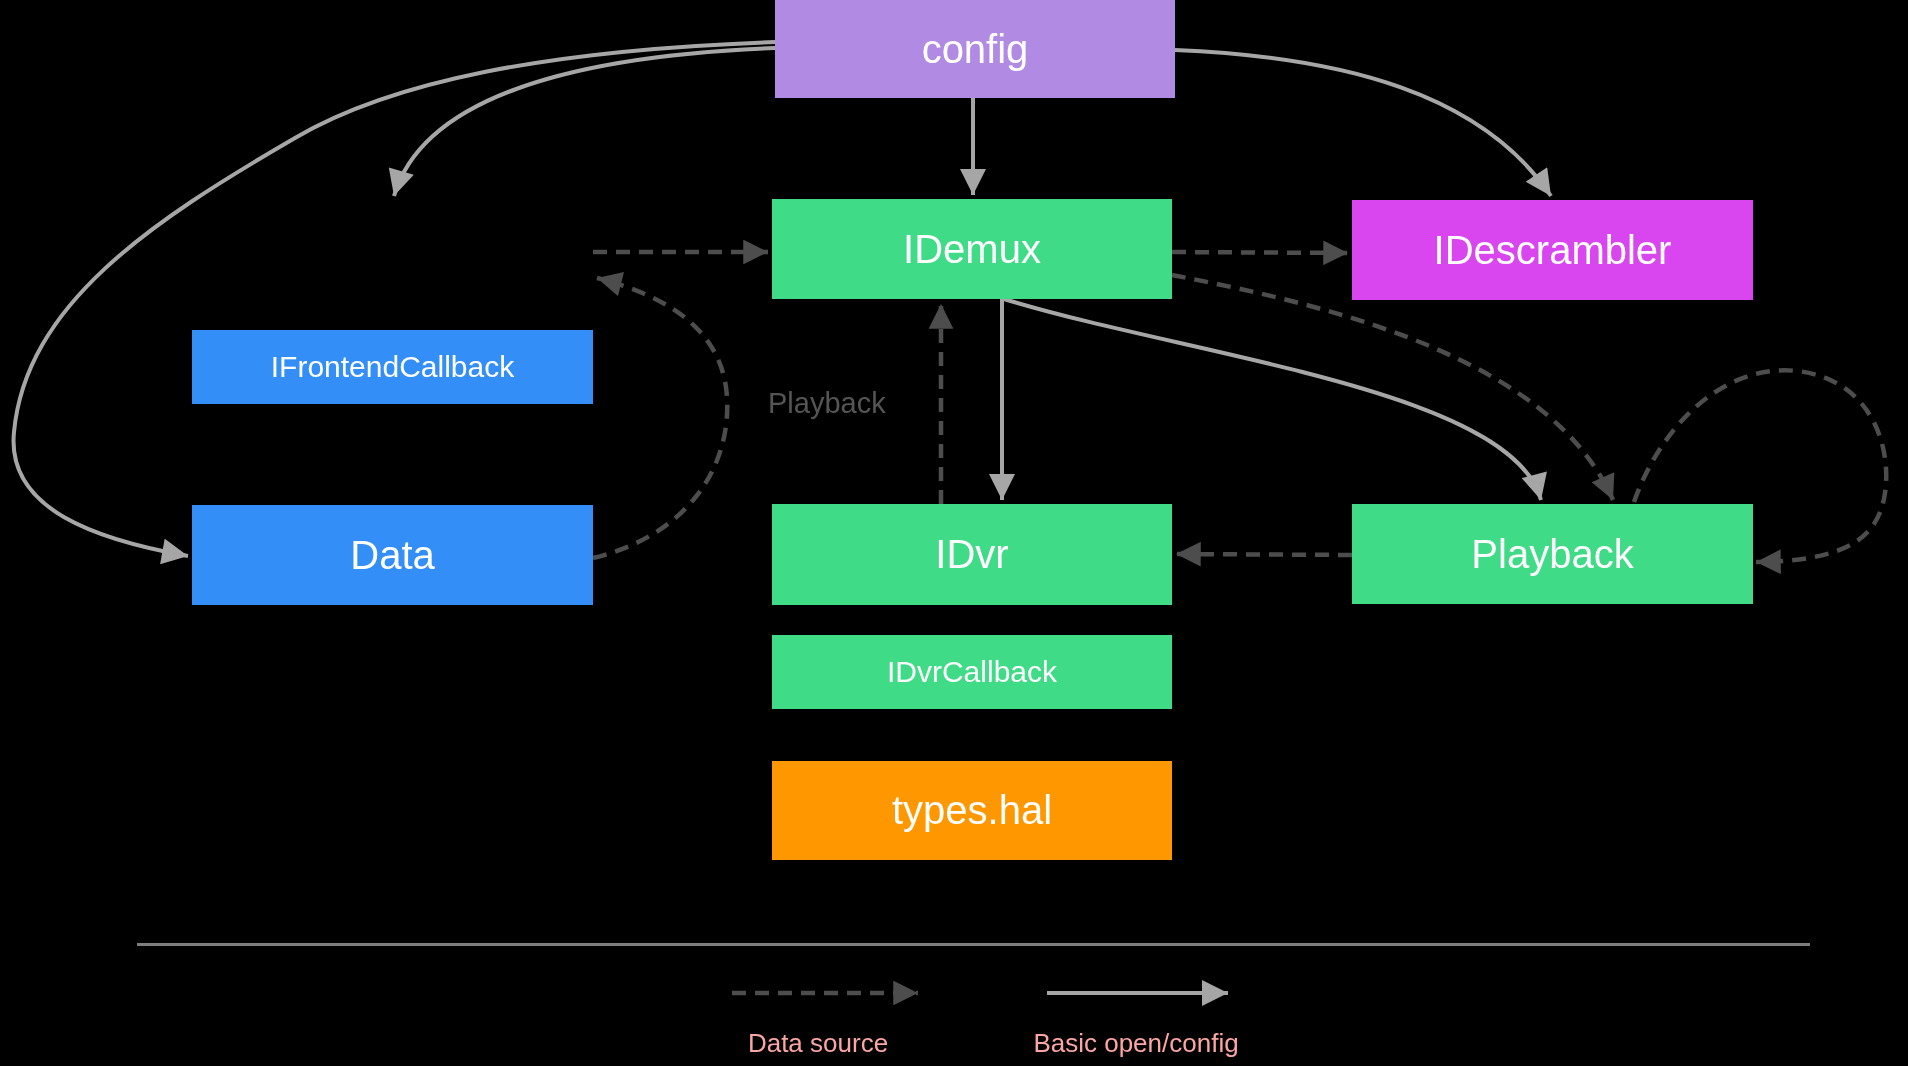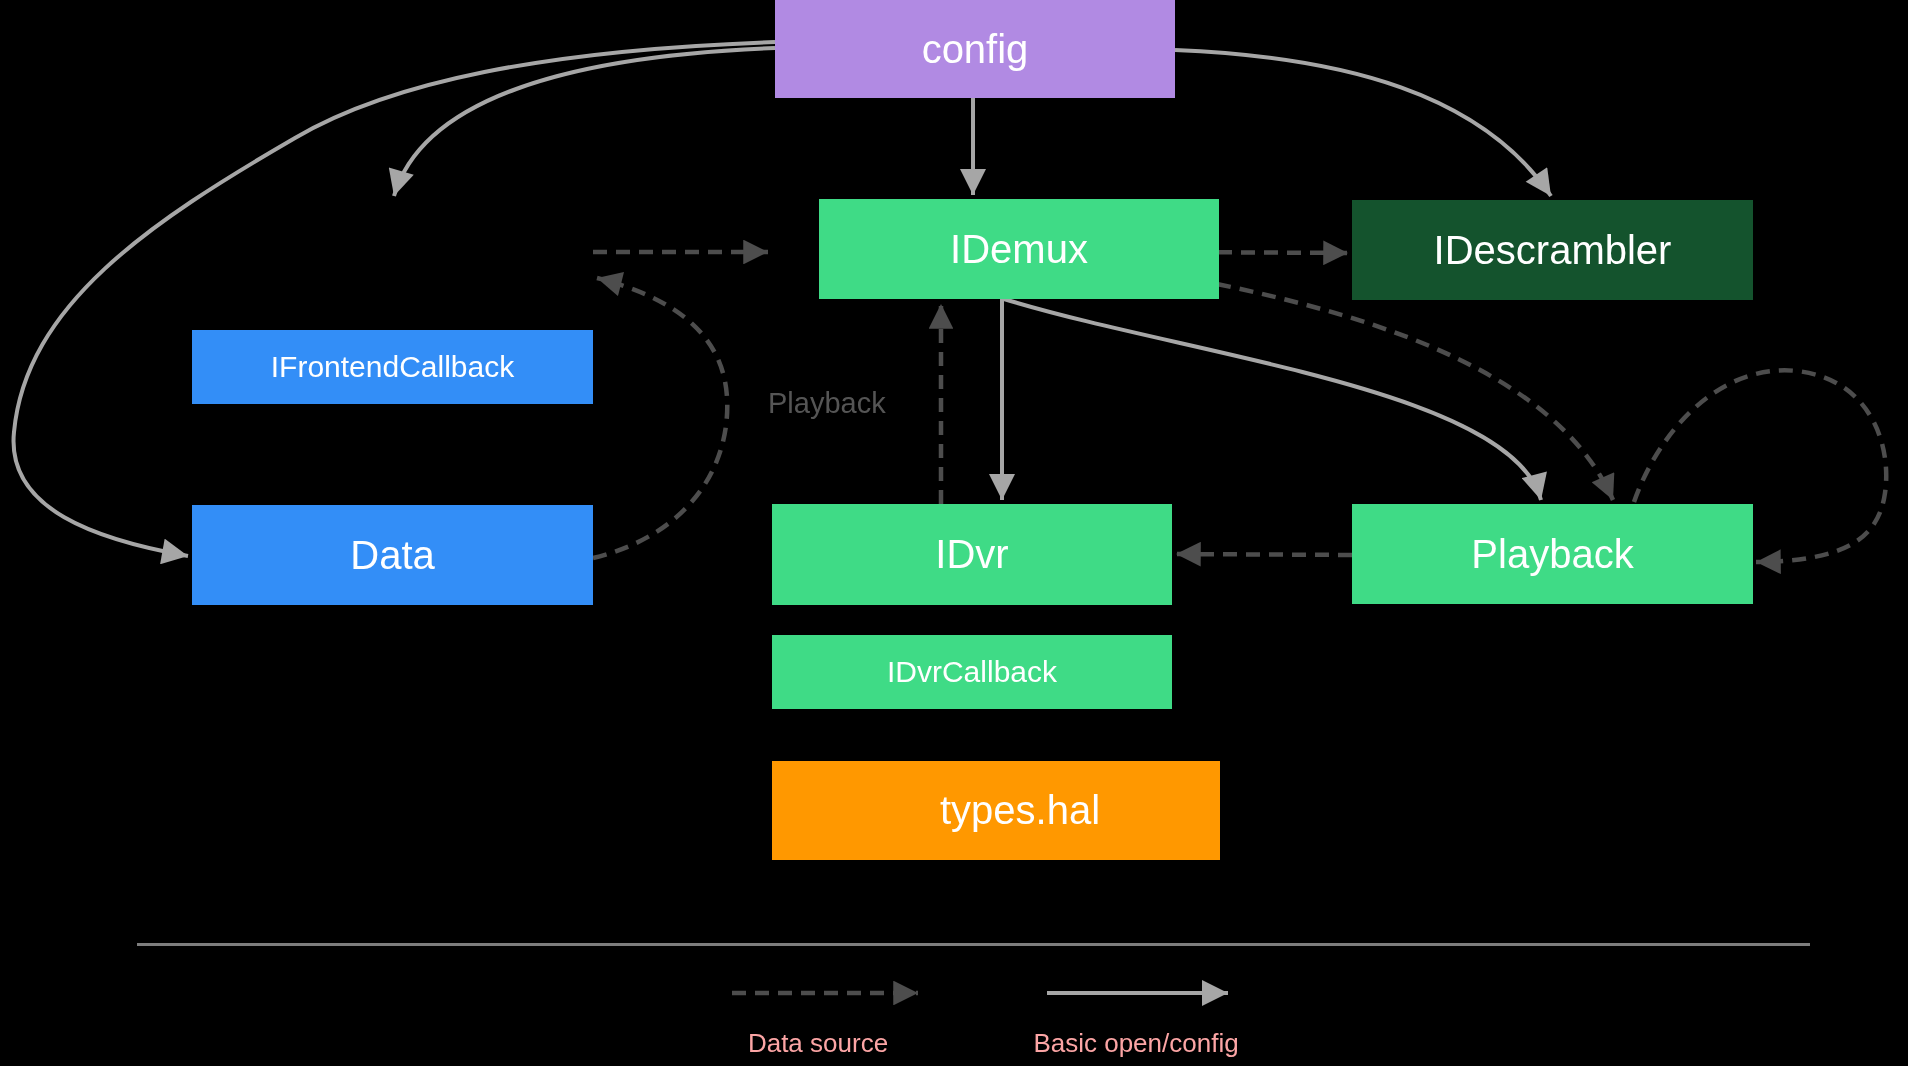--- a/index.html
+++ b/index.html
@@ -15,22 +15,22 @@
     position:absolute;
     display:flex;align-items:center;justify-content:center;
     color:#ffffff;
     white-space:nowrap;
   }
   .main{font-size:40px;}
   .cb{font-size:30px;}
   .purple{background:#b18ae3;}
   .blue{background:#338ef7;}
   .green{background:#3fdb86;}
-  .red{background:#14532d;}
-  .orange{background:#ff9800;padding-left:48px;}
+  .red{background:#d946ef;}
+  .orange{background:#ff9800;}
   .floating-label{
     position:absolute;
     color:#555555;
     font-size:29px;
   }
   .legend-label{
     position:absolute;
     color:#fca5a5;
     font-size:26px;
     text-align:center;
@@ -73,21 +73,21 @@
 
     <path d="M 732 993 L 918 993" stroke="#4d4d4d" stroke-width="4.5" stroke-dasharray="14 9" fill="none" marker-end="url(#ah-dark)"></path>
     <path d="M 1047 993 L 1228 993" stroke="#a6a6a6" stroke-width="4" fill="none" marker-end="url(#ah-gray)"></path>
   </svg>
 
   <div class="node main purple" style="left:775px;top:0;width:400px;height:98px;">
     <span>config</span>
   </div>
 
 
-  <div class="node main green" style="left:772px;top:199px;width:400px;height:100px;margin-left:47px;">
+  <div class="node main green" style="left:772px;top:199px;width:400px;height:100px;">
     <span>IDemux</span>
   </div>
 
   <div class="node main red" style="left:1352px;top:200px;width:401px;height:100px;">
     <span>IDescrambler</span>
   </div>
 
   <div class="node cb blue" style="left:192px;top:330px;width:401px;height:74px;">
     <span>IFrontendCallback</span>
   </div>

